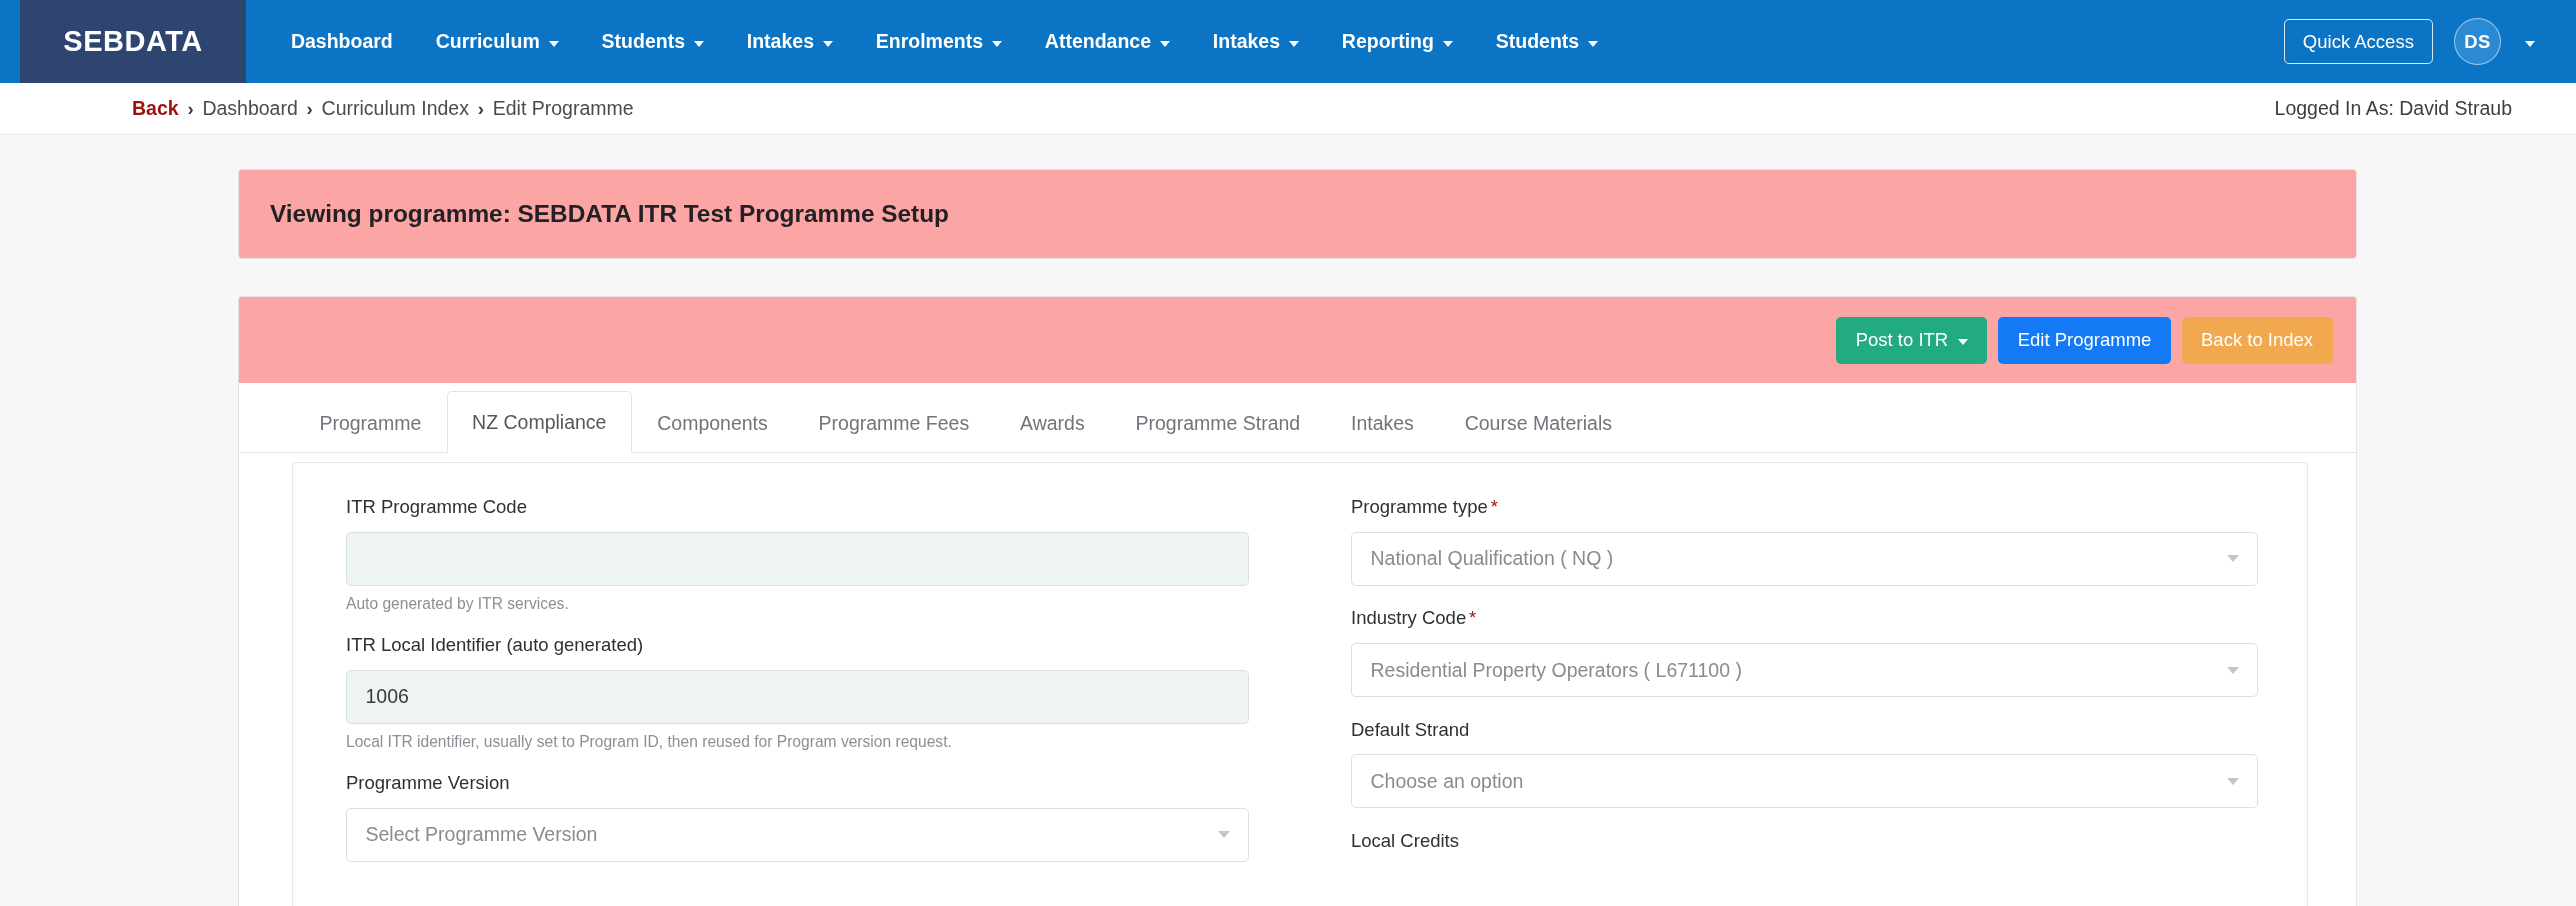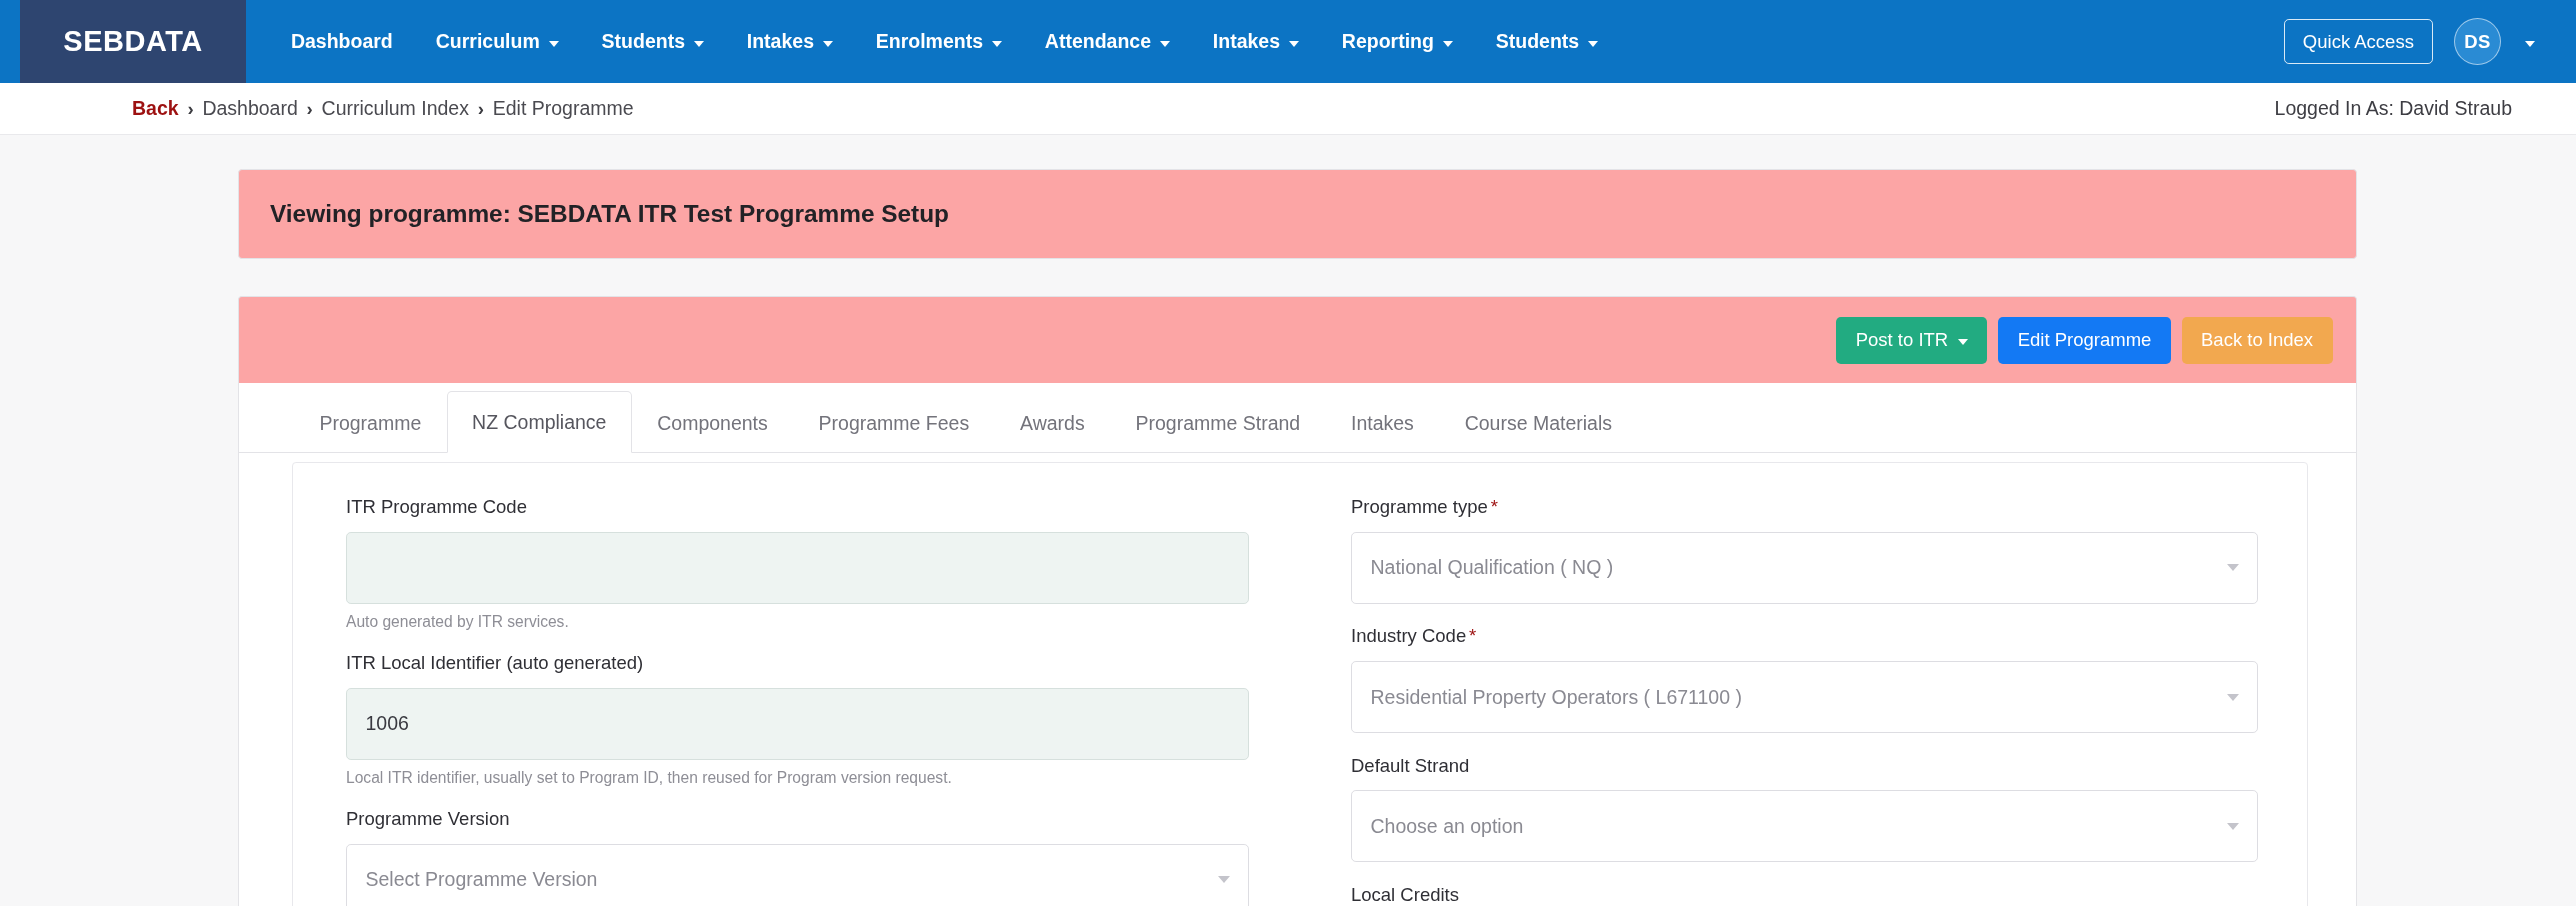--- a/index.html
+++ b/index.html
@@ -204,21 +204,21 @@
   .field { margin-bottom: 21.5px; }
   .field-label {
     font-size: 18.5px;
     color: #2f2f35;
     margin-bottom: 13.7px;
     display: block;
   }
   .req { color: #9d1111; font-size: 18.5px; margin-left: 2.9px; }
   .control {
     width: 100%;
-    height: 72px;
+    height: 54px;
     border: 1px solid #dddde2;
     border-radius: 4.9px;
     background: #ffffff;
     font-size: 19.5px;
     color: #3a3a41;
     padding: 0 18.5px;
     font-family: "Liberation Sans", sans-serif;
     display: flex;
     align-items: center;
   }

